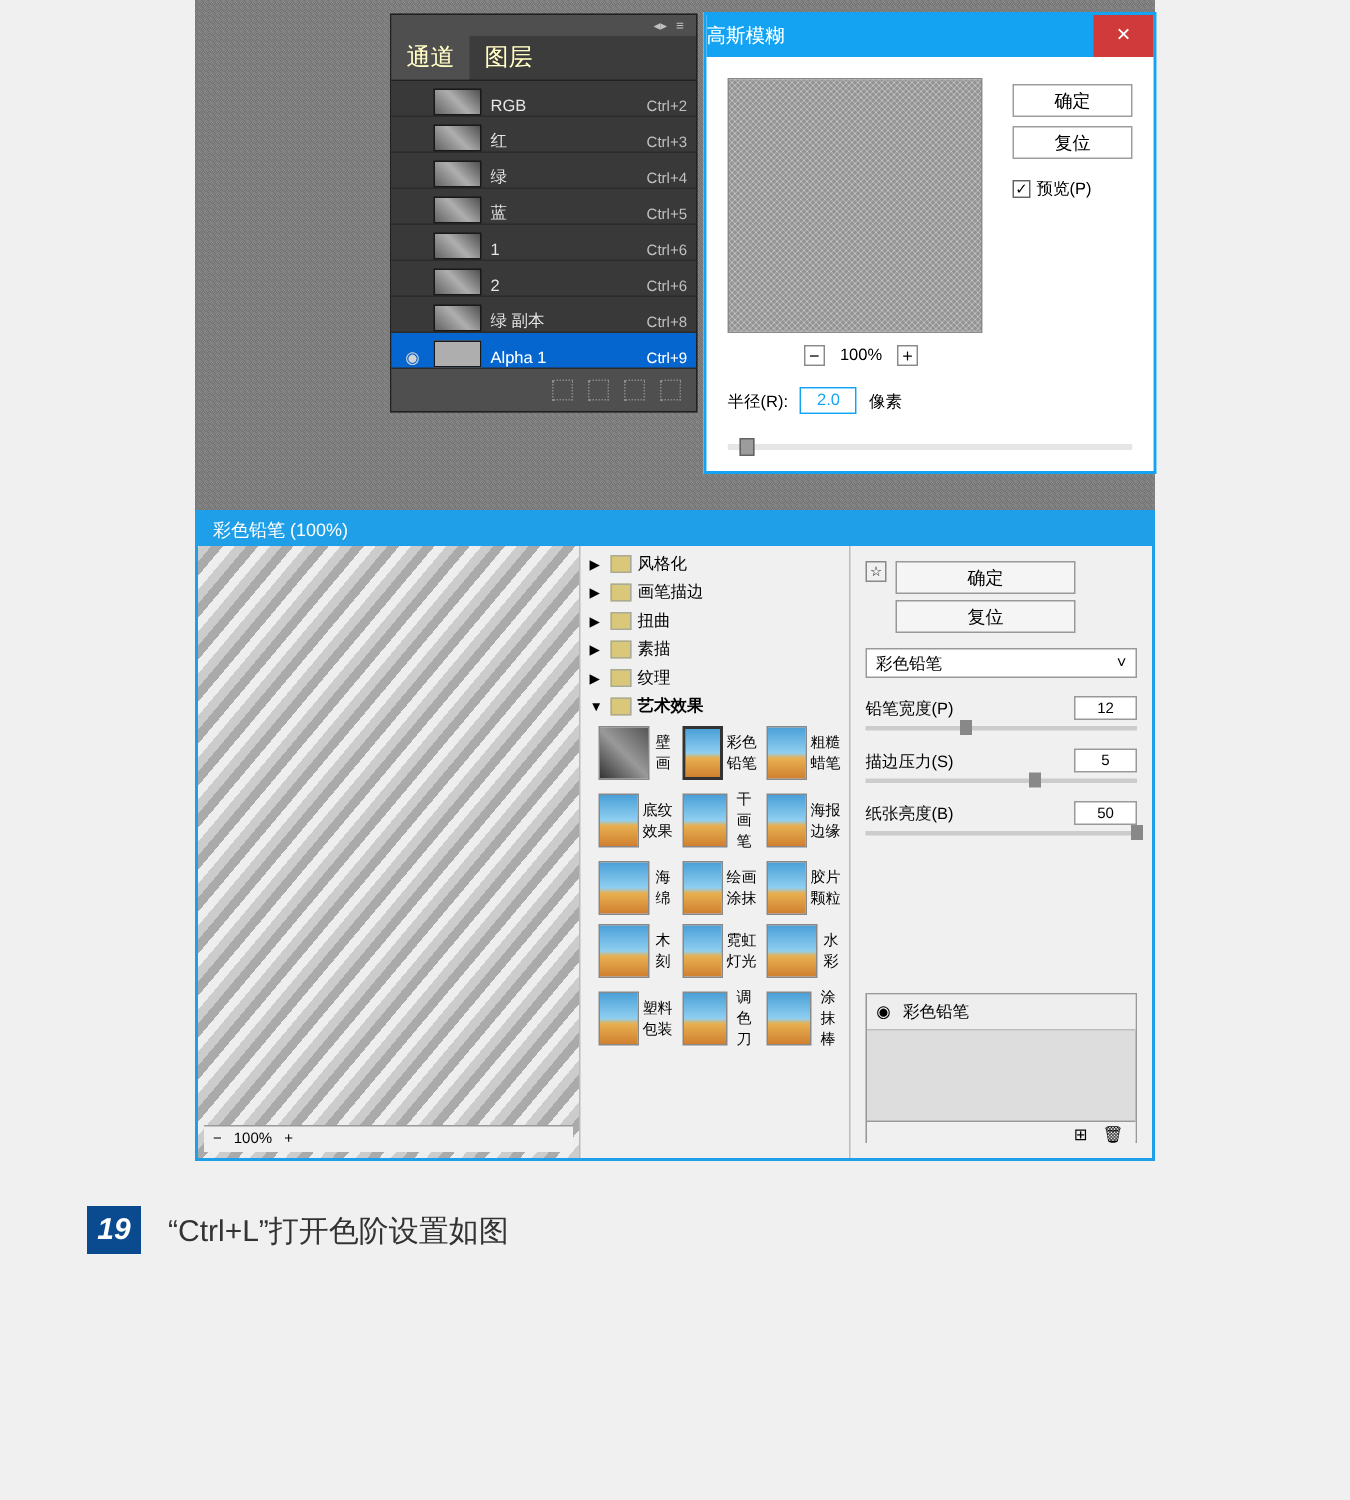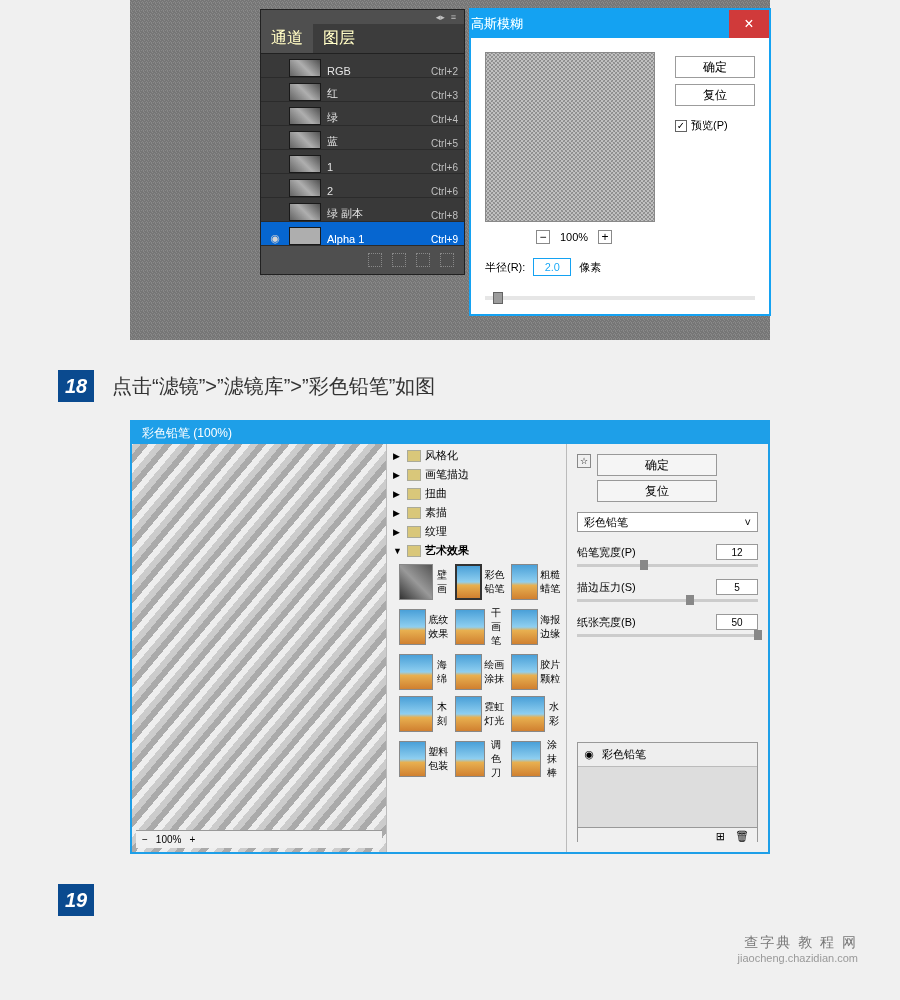--- a/index.html
+++ b/index.html
@@ -176,24 +176,20 @@
       <span>半径(R):</span>
       <input class="num-input" value="2.0" style="">
       <span>像素</span>
     </div>
     <div class="slider">
       <div class="slider-h"></div>
     </div>
   </div>
 </div>
 
-<div class="step">
-  <div class="step-num">18</div>
-  <div class="step-txt">点击“滤镜”&gt;”滤镜库”&gt;”彩色铅笔”如图</div>
-</div>
 
 <div class="fg">
   <div class="fg-title">彩色铅笔 (100%)</div>
   <div class="fg-body">
     <div class="fg-preview">
       <div class="fg-pzoom">
         <span>−</span>
         <span>100%</span>
         <span>+</span>
       </div>
@@ -342,23 +338,20 @@
           <span>⊞</span>
           <span>🗑</span>
         </div>
       </div>
     </div>
   </div>
 </div>
 
 <div class="step">
   <div class="step-num">19</div>
+  <div class="step-txt">“Ctrl+L”打开色阶设置如图</div>
 </div>
 
 <div class="watermark">
-  <div class="wm-box">
-    <div class="wm-main">查字典   教 程 网</div>
-    <div>jiaocheng.chazidian.com</div>
-  </div>
   <div style="height:30px"></div>
 </div>
 
 </div>
 
 </body></html>

